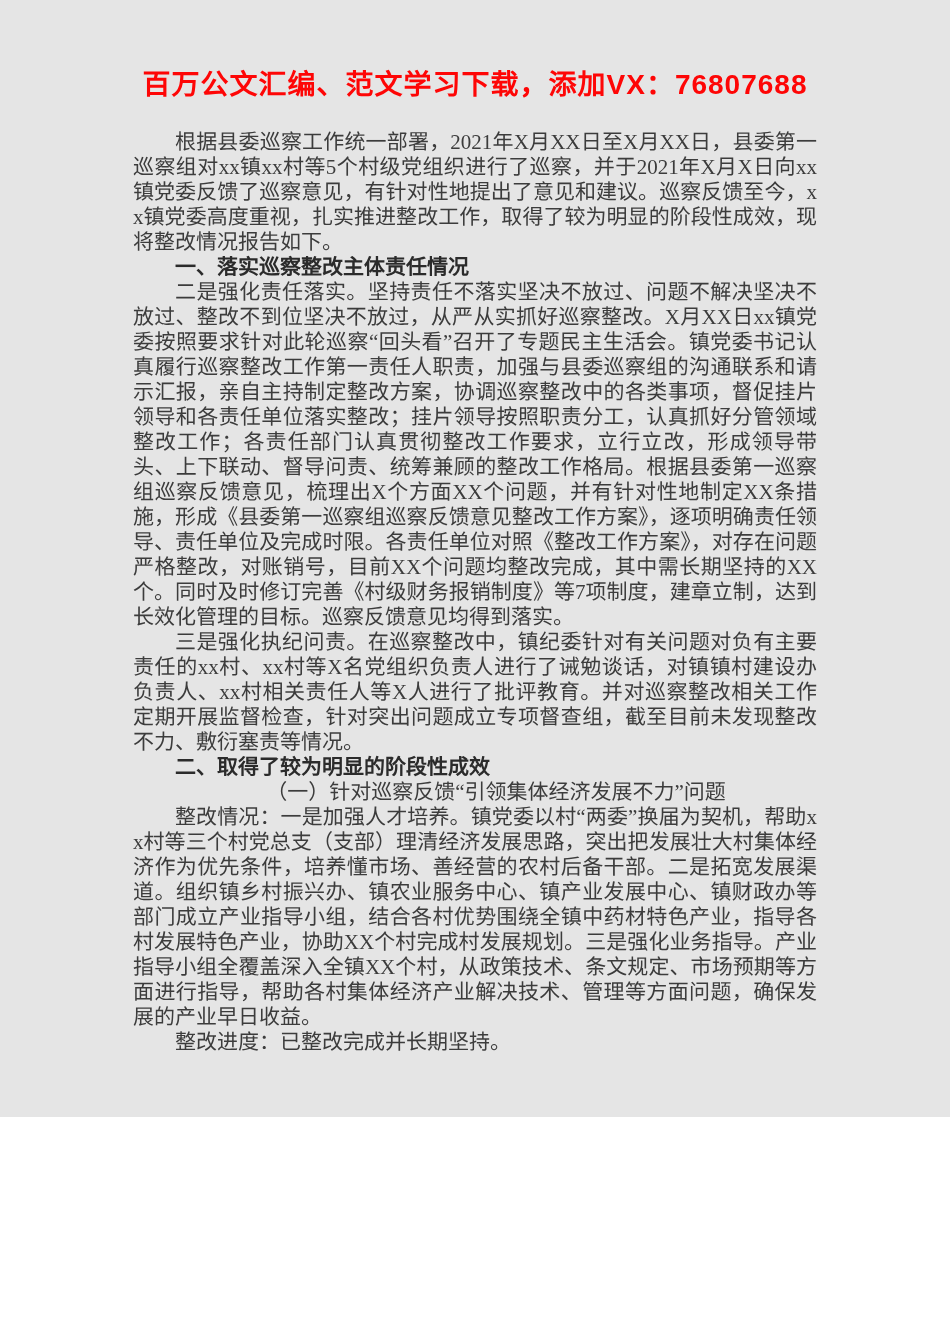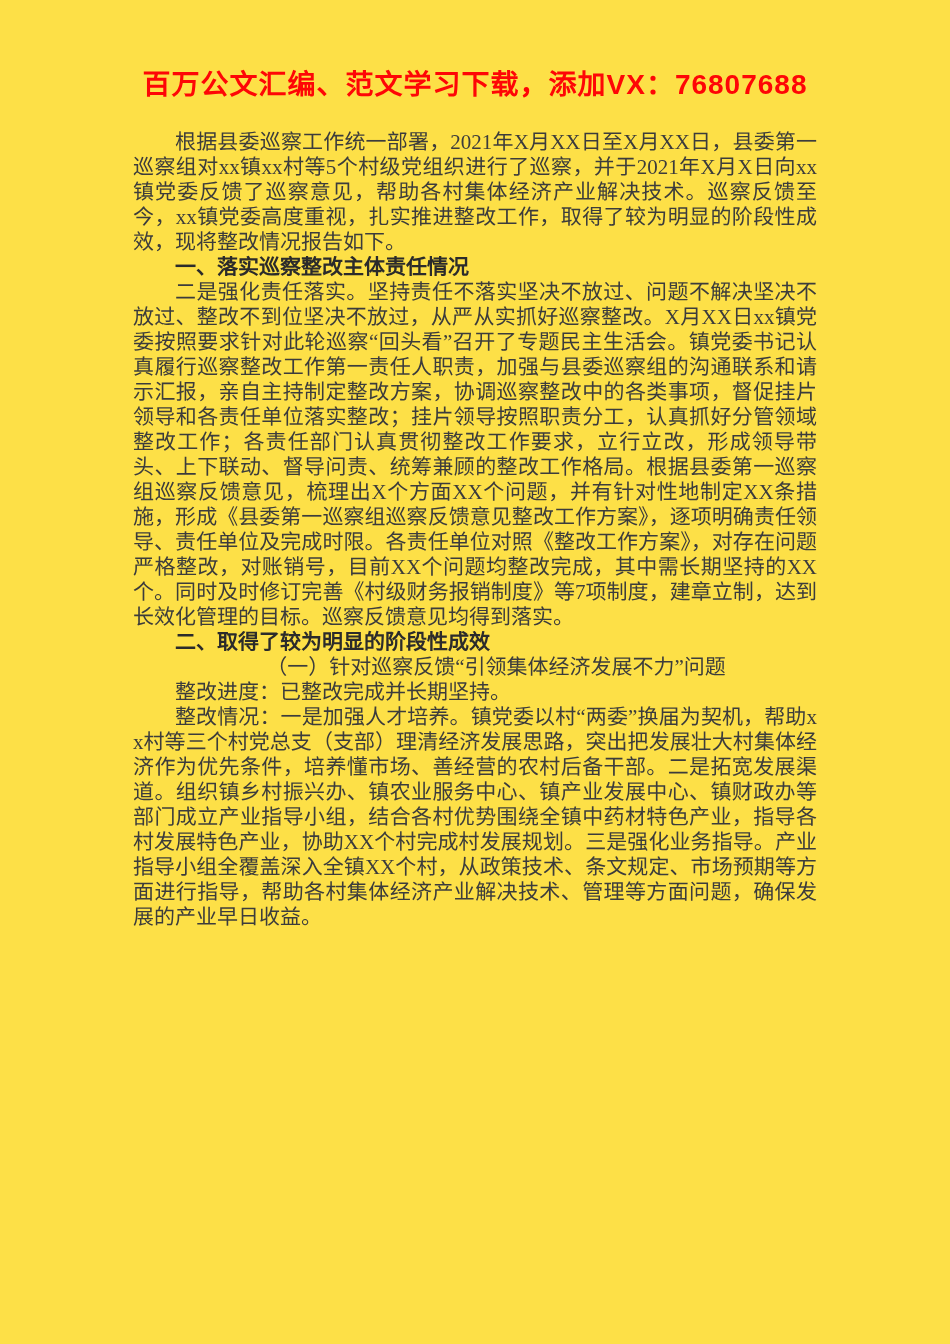--- a/index.html
+++ b/index.html
@@ -8,22 +8,22 @@
     background: #ffffff;
   }
   body {
     width: 950px;
     height: 1344px;
     overflow: hidden;
     font-family: "Liberation Serif", "DejaVu Serif", serif;
   }
   .page {
     width: 950px;
-    height: 1344px;
-    background: #fde047;
+    height: 1117px;
+    background: #e5e5e5;
     box-sizing: border-box;
   }
   .watermark {
     padding-top: 62px;
     text-align: center;
     font-family: "Liberation Sans", "DejaVu Sans", sans-serif;
     font-weight: bold;
     font-size: 28px;
     letter-spacing: 1px;
     color: #fe0606;
@@ -53,22 +53,23 @@
   }
 </style>
 </head>
 <body>
 
 <div class="page">
 
   <div class="watermark">百万公文汇编、范文学习下载，添加VX：76807688</div>
 
   <div class="doc">
-    <p class="body">根据县委巡察工作统一部署，2021年X月XX日至X月XX日，县委第一巡察组对xx镇xx村等5个村级党组织进行了巡察，并于2021年X月X日向xx镇党委反馈了巡察意见，帮助各村集体经济产业解决技术。巡察反馈至今，xx镇党委高度重视，扎实推进整改工作，取得了较为明显的阶段性成效，现将整改情况报告如下。</p>
+    <p class="body">根据县委巡察工作统一部署，2021年X月XX日至X月XX日，县委第一巡察组对xx镇xx村等5个村级党组织进行了巡察，并于2021年X月X日向xx镇党委反馈了巡察意见，有针对性地提出了意见和建议。巡察反馈至今，xx镇党委高度重视，扎实推进整改工作，取得了较为明显的阶段性成效，现将整改情况报告如下。</p>
     <p class="heading">一、落实巡察整改主体责任情况</p>
     <p class="body">二是强化责任落实。坚持责任不落实坚决不放过、问题不解决坚决不放过、整改不到位坚决不放过，从严从实抓好巡察整改。X月XX日xx镇党委按照要求针对此轮巡察“回头看”召开了专题民主生活会。镇党委书记认真履行巡察整改工作第一责任人职责，加强与县委巡察组的沟通联系和请示汇报，亲自主持制定整改方案，协调巡察整改中的各类事项，督促挂片领导和各责任单位落实整改；挂片领导按照职责分工，认真抓好分管领域整改工作；各责任部门认真贯彻整改工作要求，立行立改，形成领导带头、上下联动、督导问责、统筹兼顾的整改工作格局。根据县委第一巡察组巡察反馈意见，梳理出X个方面XX个问题，并有针对性地制定XX条措施，形成《县委第一巡察组巡察反馈意见整改工作方案》，逐项明确责任领导、责任单位及完成时限。各责任单位对照《整改工作方案》，对存在问题严格整改，对账销号，目前XX个问题均整改完成，其中需长期坚持的XX个。同时及时修订完善《村级财务报销制度》等7项制度，建章立制，达到长效化管理的目标。巡察反馈意见均得到落实。</p>
+    <p class="body">三是强化执纪问责。在巡察整改中，镇纪委针对有关问题对负有主要责任的xx村、xx村等X名党组织负责人进行了诫勉谈话，对镇镇村建设办负责人、xx村相关责任人等X人进行了批评教育。并对巡察整改相关工作定期开展监督检查，针对突出问题成立专项督查组，截至目前未发现整改不力、敷衍塞责等情况。</p>
     <p class="heading">二、取得了较为明显的阶段性成效</p>
     <p class="sub">（一）针对巡察反馈“引领集体经济发展不力”问题</p>
+    <p class="body">整改情况：一是加强人才培养。镇党委以村“两委”换届为契机，帮助xx村等三个村党总支（支部）理清经济发展思路，突出把发展壮大村集体经济作为优先条件，培养懂市场、善经营的农村后备干部。二是拓宽发展渠道。组织镇乡村振兴办、镇农业服务中心、镇产业发展中心、镇财政办等部门成立产业指导小组，结合各村优势围绕全镇中药材特色产业，指导各村发展特色产业，协助XX个村完成村发展规划。三是强化业务指导。产业指导小组全覆盖深入全镇XX个村，从政策技术、条文规定、市场预期等方面进行指导，帮助各村集体经济产业解决技术、管理等方面问题，确保发展的产业早日收益。</p>
     <p class="body">整改进度：已整改完成并长期坚持。</p>
-    <p class="body">整改情况：一是加强人才培养。镇党委以村“两委”换届为契机，帮助xx村等三个村党总支（支部）理清经济发展思路，突出把发展壮大村集体经济作为优先条件，培养懂市场、善经营的农村后备干部。二是拓宽发展渠道。组织镇乡村振兴办、镇农业服务中心、镇产业发展中心、镇财政办等部门成立产业指导小组，结合各村优势围绕全镇中药材特色产业，指导各村发展特色产业，协助XX个村完成村发展规划。三是强化业务指导。产业指导小组全覆盖深入全镇XX个村，从政策技术、条文规定、市场预期等方面进行指导，帮助各村集体经济产业解决技术、管理等方面问题，确保发展的产业早日收益。</p>
   </div>
 
 </div>
 
 </body></html>

